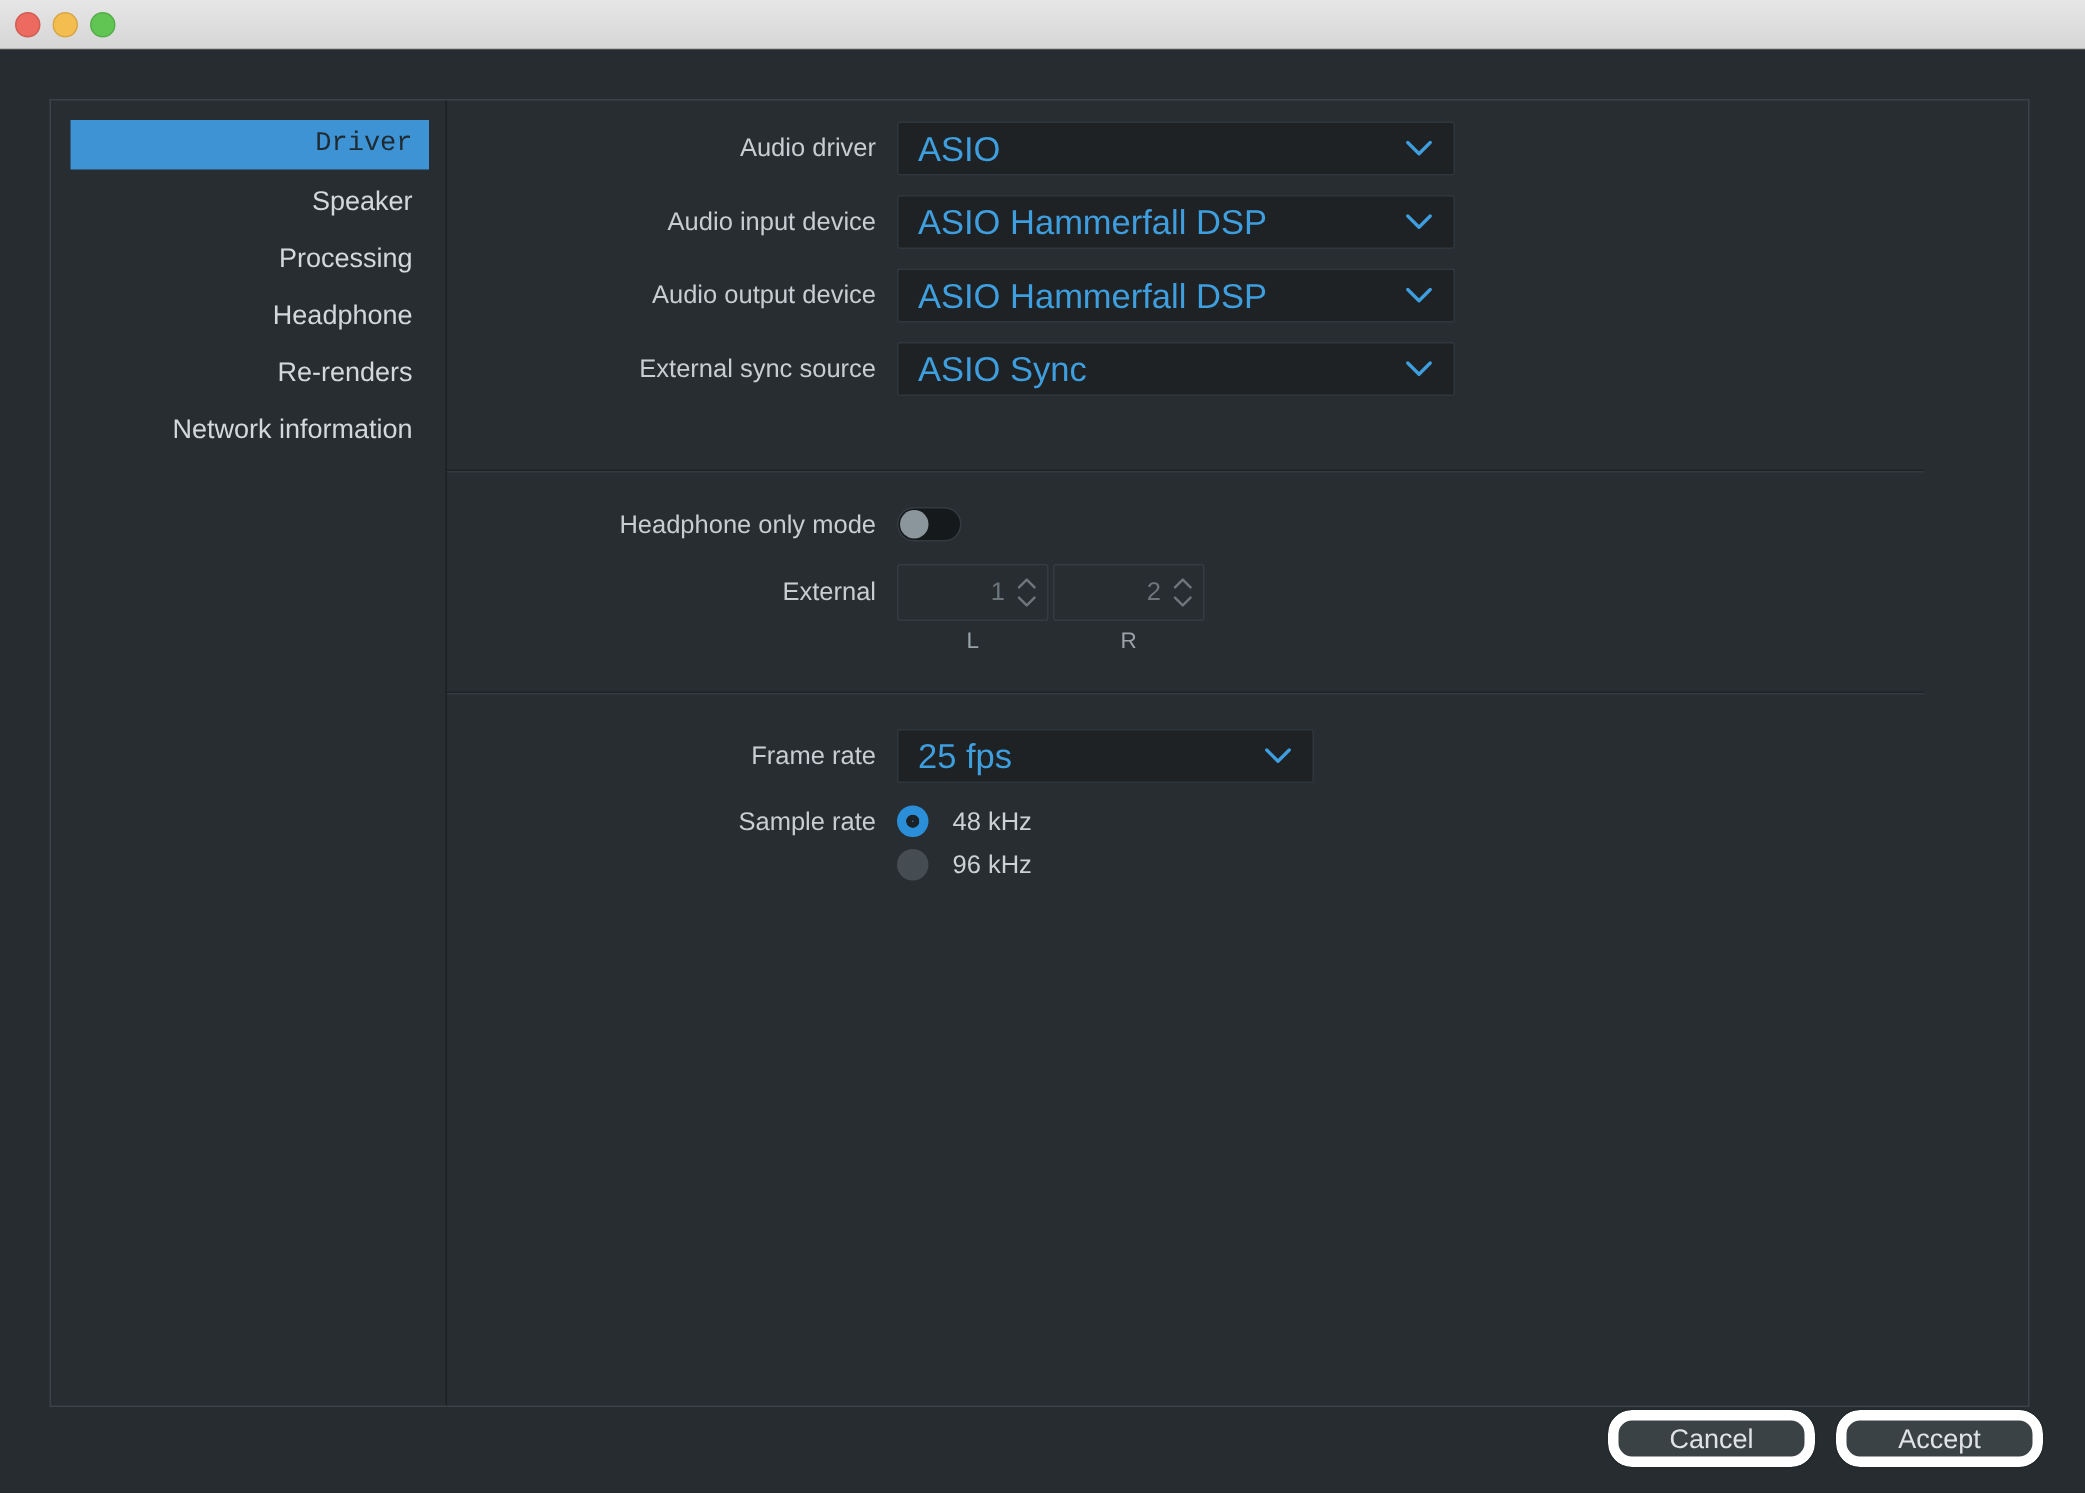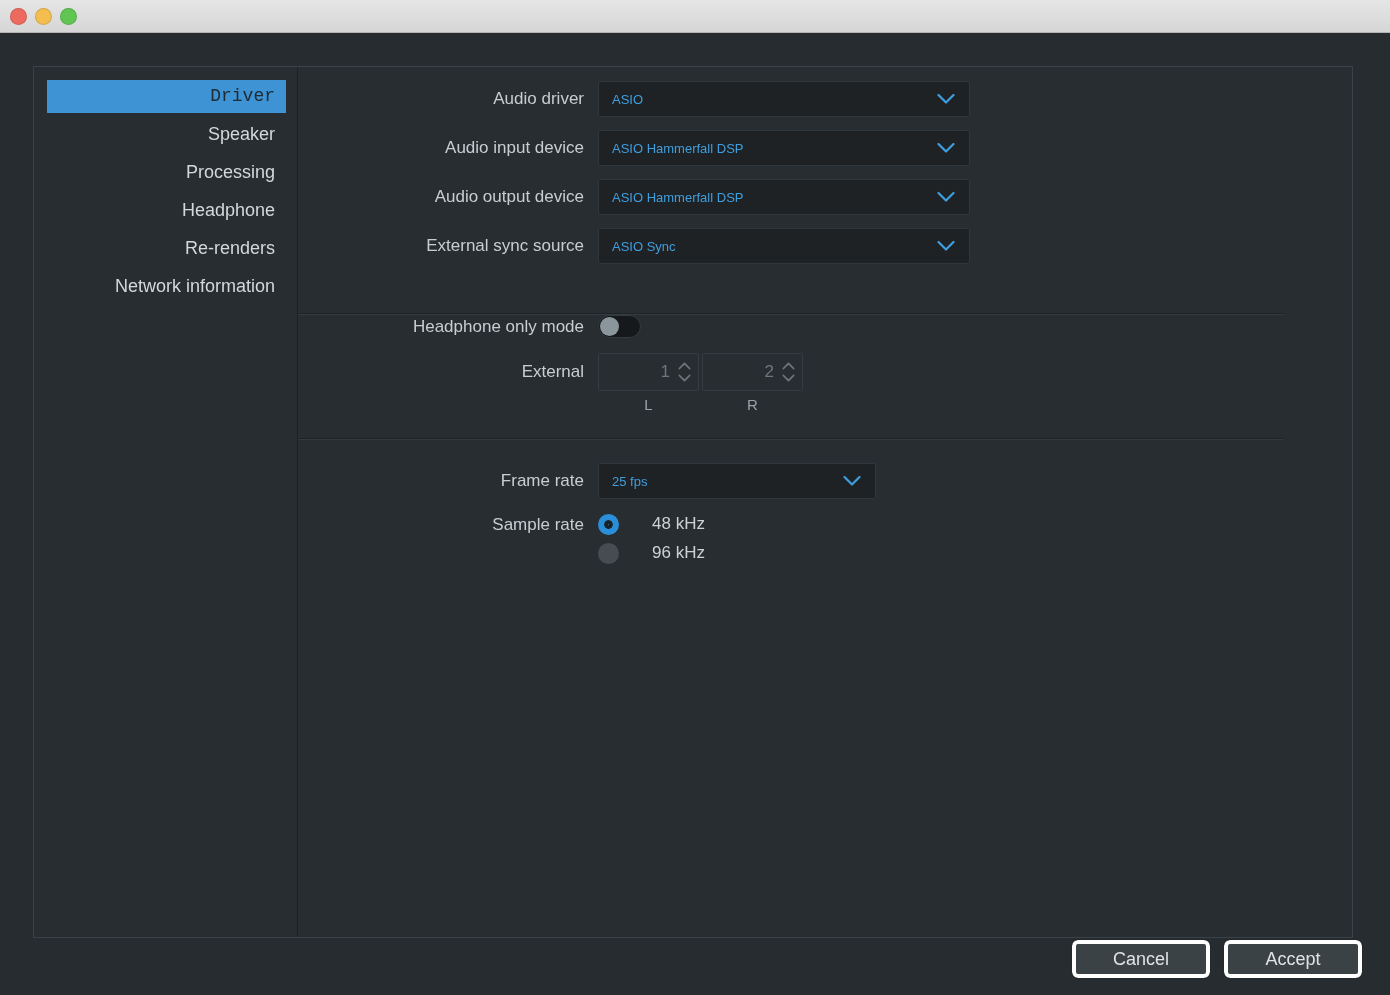--- a/index.html
+++ b/index.html
@@ -126,21 +126,21 @@
     border-radius: 2px;
     display: flex;
     align-items: center;
     box-sizing: border-box;
     cursor: pointer;
   }
   .combo.wide { width: 372px; }
   .combo.narrow { width: 278px; }
   .combo .value {
     padding-left: 13px;
-    font-size: 13px;
+    font-size: 23px;
     color: #3f9ede;
     white-space: nowrap;
     text-align: center;
   }
   .chev {
     position: absolute;
     right: 14px;
     top: 50%;
     transform: translateY(-50%);
     width: 18px;
@@ -208,23 +208,22 @@
   .spin-cap {
     text-align: center;
     font-size: 15px;
     color: #9aa3a9;
     margin-top: 5px;
   }
 
   
   .radio-row {
     display: flex;
-    align-items: flex-start;
+    align-items: center;
     margin-bottom: 8px;
-    gap: 17px;
   }
   .radio {
     width: 21px;
     height: 21px;
     border-radius: 50%;
     background: #454d52;
     flex-shrink: 0;
     cursor: pointer;
     box-sizing: border-box;
   }
@@ -243,23 +242,23 @@
   .footer {
     position: absolute;
     right: 28px;
     bottom: 18px;
     display: flex;
     gap: 14px;
   }
   .btn {
     width: 138px;
     height: 38px;
-    border-radius: 6px;
+    border-radius: 16px;
     background: #3a4246;
-    border: 4px solid #ffffff;
+    border: 7px solid #ffffff;
     color: #dfe3e6;
     font-size: 18px;
     font-family: "Liberation Sans", sans-serif;
     cursor: pointer;
     outline: 1px solid #23292c;
   }
 </style>
 </head>
 <body>
 
@@ -341,21 +340,21 @@
           <span class="chev">
             <svg width="18" height="11" viewBox="0 0 18 11">
                 <path d="M1.5 1.5 L9 9 L16.5 1.5" fill="none" stroke="#3f9ede" stroke-width="2.2" stroke-linecap="round" stroke-linejoin="round"></path>
               </svg>
           </span>
         </div>
       </div>
 
       <div class="sep block-gap-top"></div>
 
-      <div class="row" style="">
+      <div class="row" style="margin-top:23px;">
         <div class="label">Headphone only mode</div>
         <div class="toggle">
           <span class="knob"></span>
         </div>
       </div>
 
       <div class="row" style="align-items:flex-start; margin-top:15px;">
         <div class="label" style="line-height:38px;">External</div>
         <div class="spin-wrap">
           <div class="spin-col">

